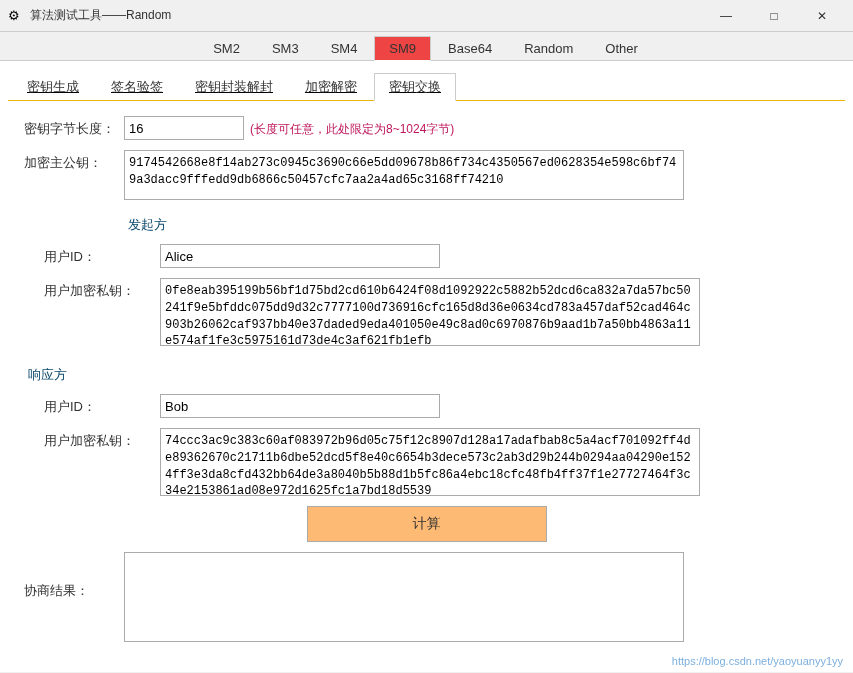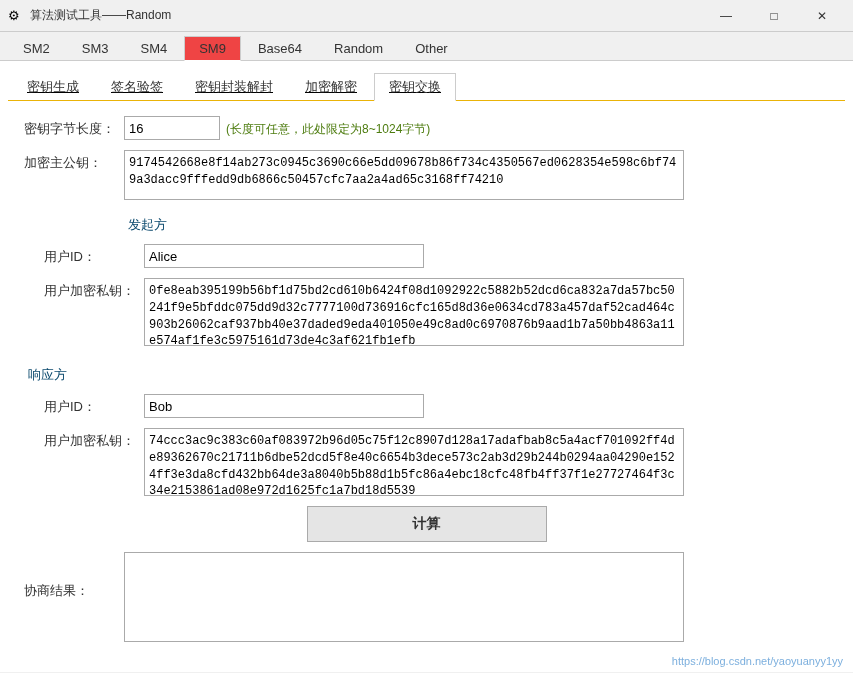--- a/index.html
+++ b/index.html
@@ -45,20 +45,21 @@
       display: flex;
       align-items: center;
       justify-content: center;
     }
 
     .main-tabs {
       display: flex;
       background: #f0f0f0;
       padding: 4px 8px 0 8px;
       border-bottom: 1px solid #ccc;
+      justify-content: center;
     }
     .main-tab {
       padding: 4px 14px;
       border: 1px solid transparent;
       border-bottom: none;
       cursor: pointer;
       font-size: 13px;
       color: #333;
       background: transparent;
       margin-right: 2px;
@@ -137,50 +138,50 @@
       font-size: 12px;
       font-family: "Courier New", monospace;
       resize: none;
       outline: none;
       overflow-y: scroll;
       word-break: break-all;
       line-height: 1.4;
     }
 
     .hint-text {
-      color: #4d7c0f;
+      color: #be185d;
       font-size: 12px;
       padding-top: 5px;
       padding-left: 6px;
     }
 
     .section-label {
       font-size: 13px;
       color: #0c4a6e;
       margin-bottom: 6px;
       margin-top: 6px;
       padding-left: 4px;
     }
 
     .section-indent {
       padding-left: 20px;
+      gap: 16px;
     }
 
     .btn-calc {
       display: block;
       margin: 10px auto;
       width: 240px;
       height: 36px;
-      background: #e5e5e5;
+      background: #fdba74;
       border: 1px solid #aaa;
       cursor: pointer;
       font-size: 14px;
       color: #333;
       font-family: inherit;
-      font-weight: bold;
     }
 
     .watermark {
       position: fixed;
       bottom: 6px;
       right: 10px;
       font-size: 11px;
       color: #5b9bd5;
       opacity: 0.8;
     }
@@ -215,21 +216,21 @@
     <button class="sub-tab">签名验签</button>
     <button class="sub-tab">密钥封装解封</button>
     <button class="sub-tab">加密解密</button>
     <button class="sub-tab active">密钥交换</button>
   </div>
 
   <div class="form-area">
 
     <div class="form-row">
       <span class="form-label">密钥字节长度：</span>
-      <input type="text" class="form-input" style="width: 96px;" value="16">
+      <input type="text" class="form-input" style="width: 120px;" value="16">
       <span class="hint-text">(长度可任意，此处限定为8~1024字节)</span>
     </div>
 
     <div class="form-row">
       <span class="form-label">加密主公钥：</span>
       <textarea class="form-textarea" style="width: 560px; height: 50px;">9174542668e8f14ab273c0945c3690c66e5dd09678b86f734c4350567ed0628354e598c6bf749a3dacc9fffedd9db6866c50457cfc7aa2a4ad65c3168ff74210</textarea>
     </div>
 
     <div class="form-row" style="margin-bottom:4px;">
       <span class="form-label"></span>

